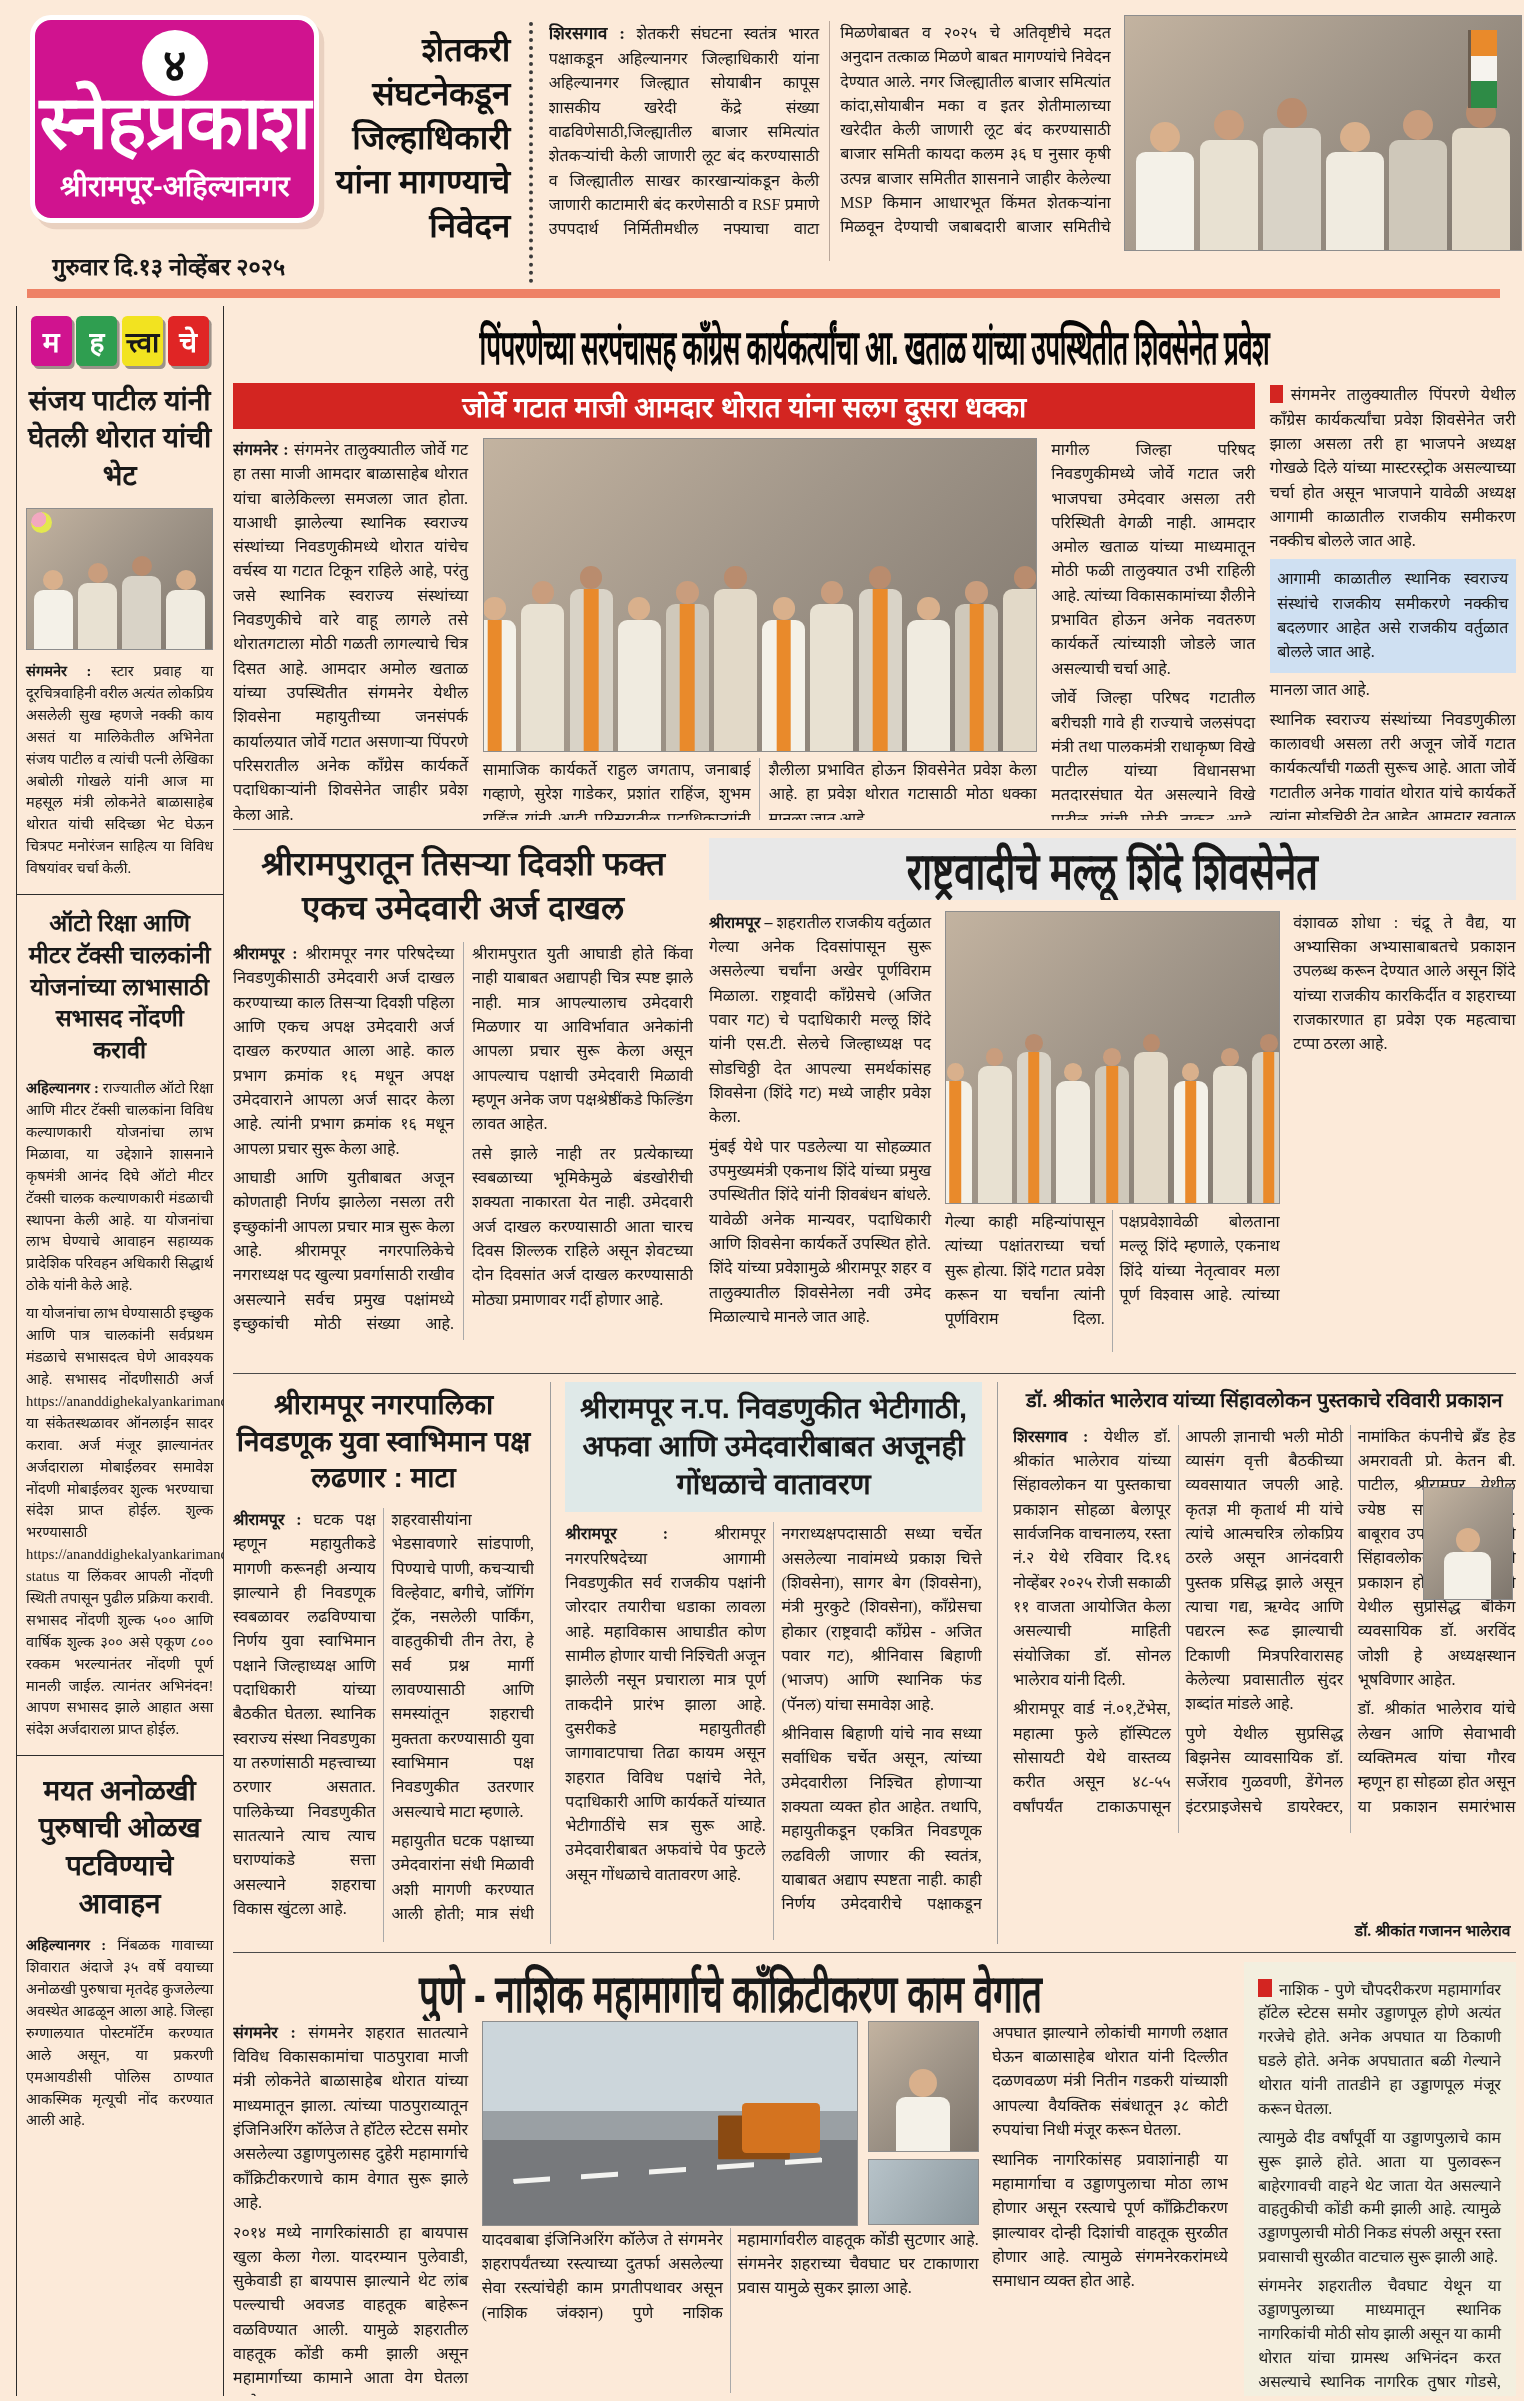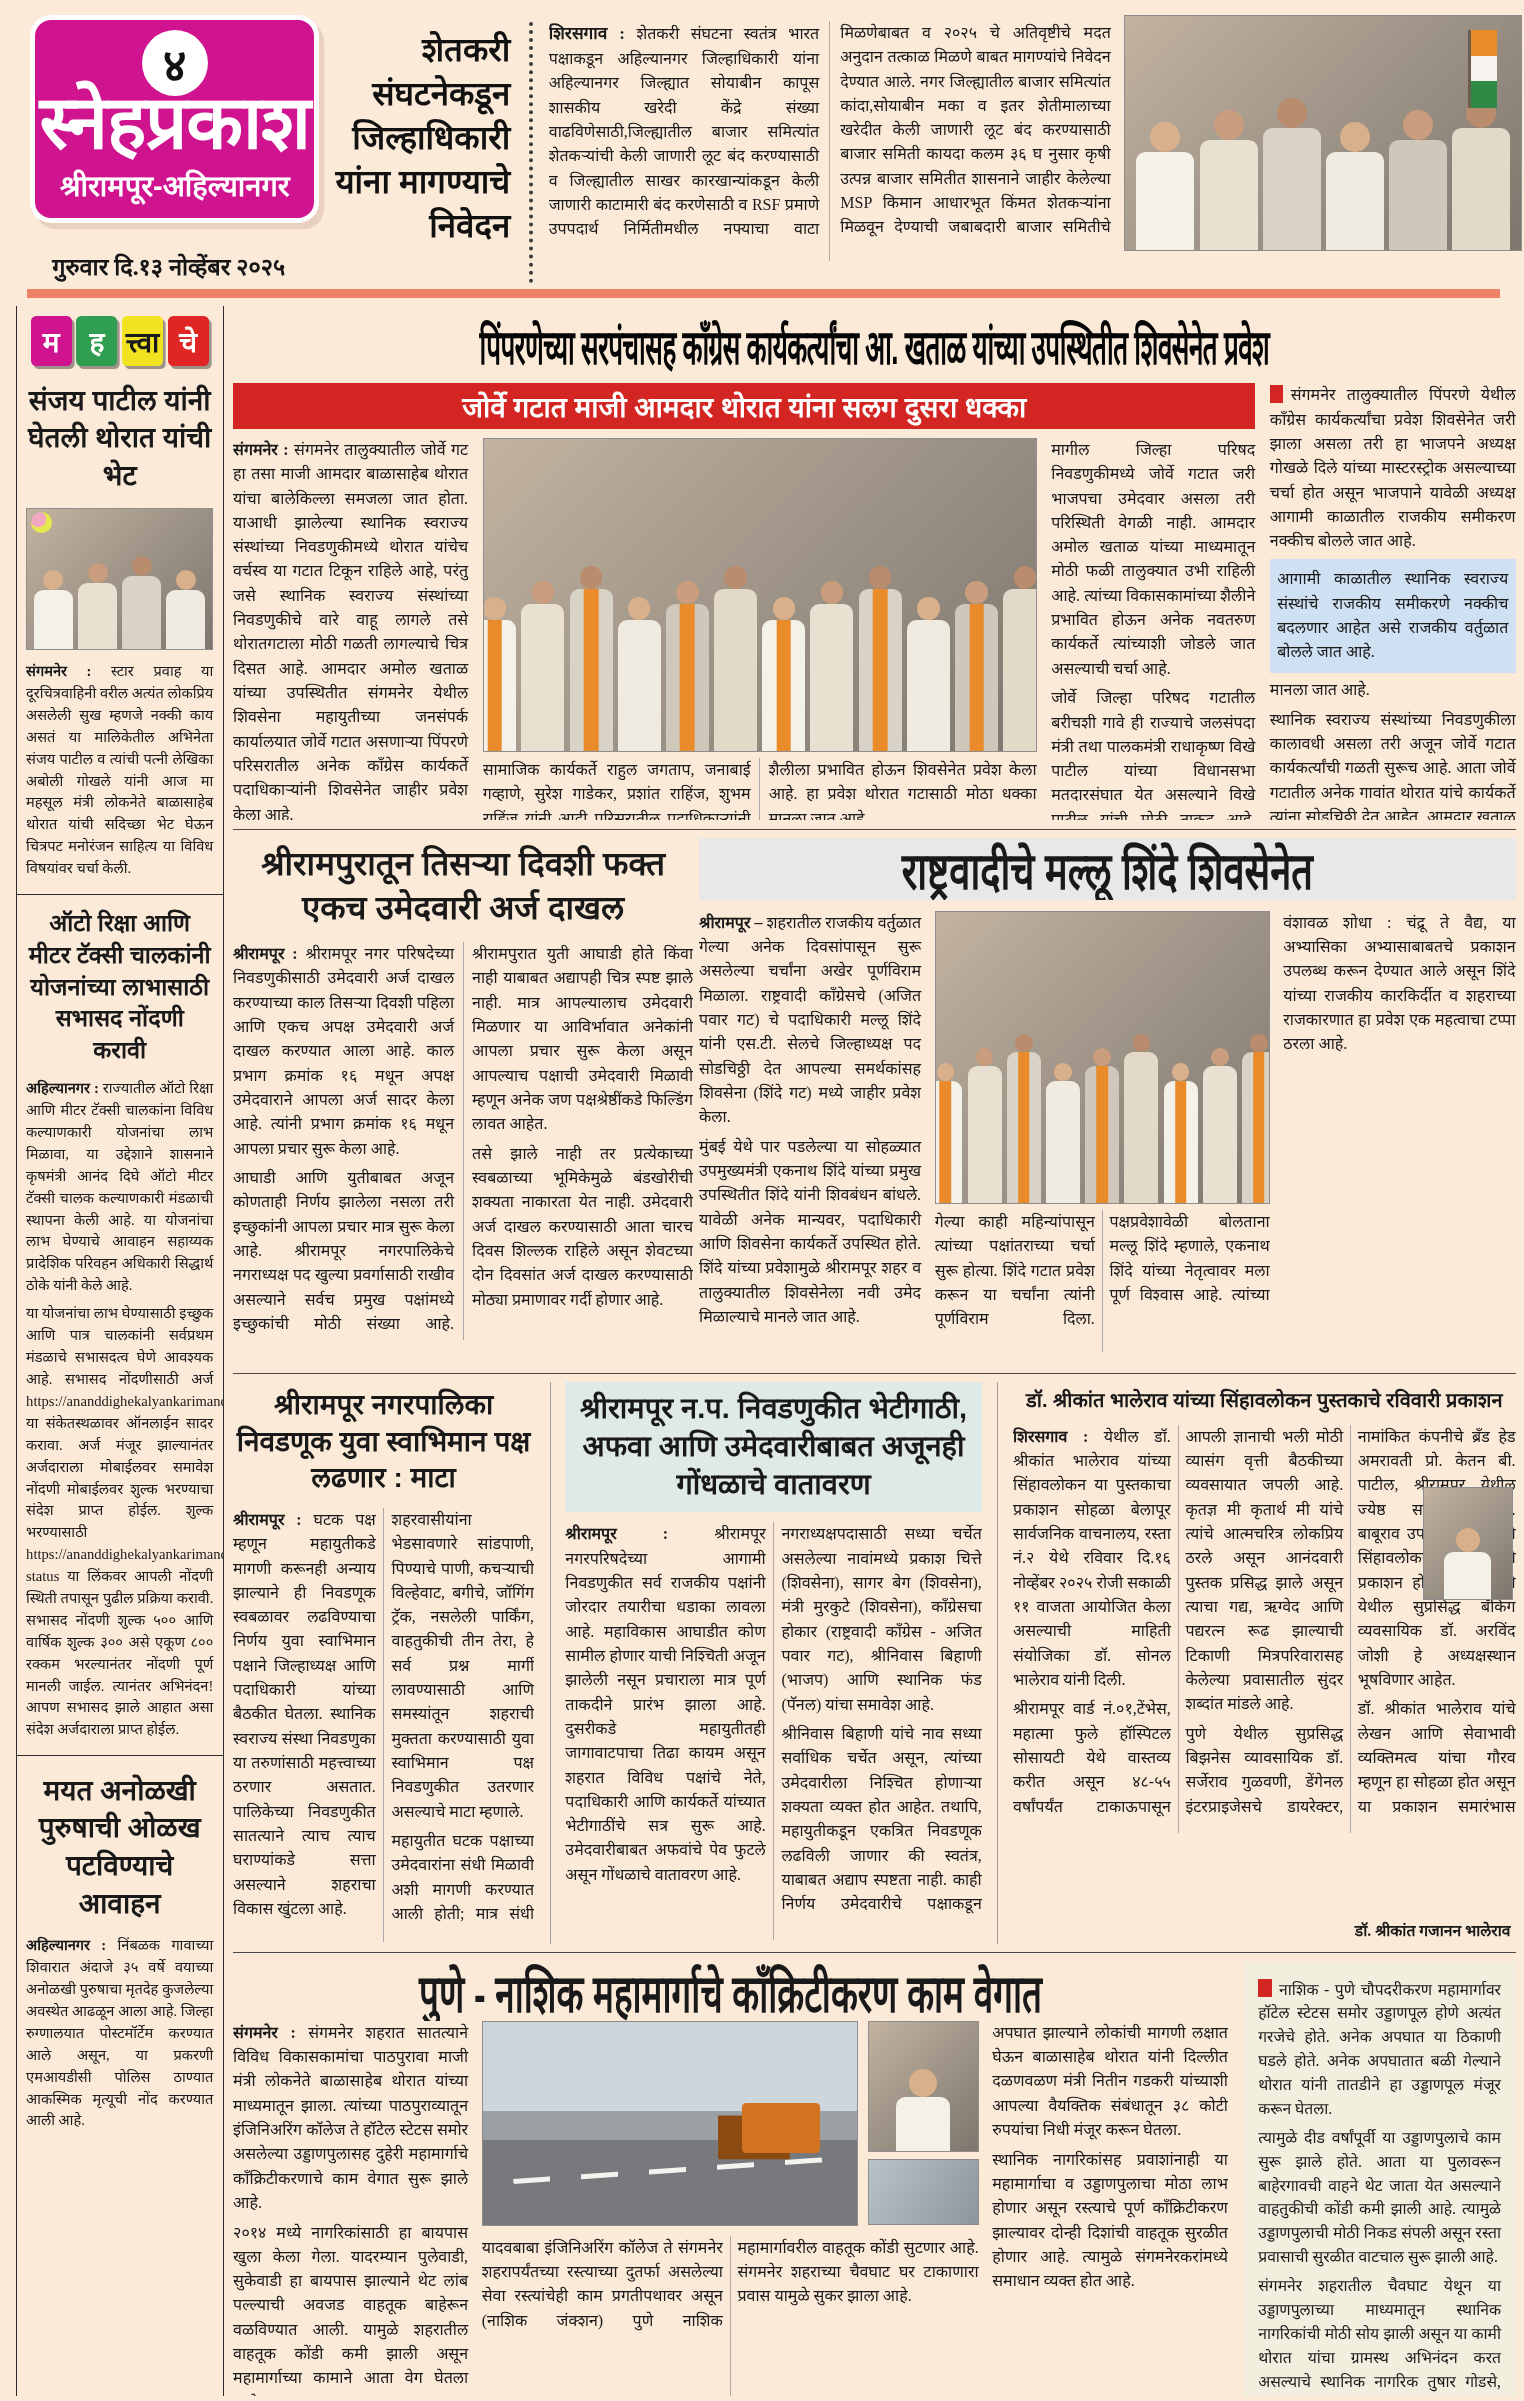--- a/index.html
+++ b/index.html
@@ -109,21 +109,21 @@
   .lead-photo{ width:100%; height:314px; }
   .below-photo{ columns:2; column-gap:18px; column-rule:0.8px solid #a9a9a9; height:110px; overflow:hidden; margin-top:6.3px;}
   .bullet::before{
     content:""; display:inline-block; width:13.6px; height:18px; background:#d32521;
     margin-right:7.3px; vertical-align:-2.1px;
   }
   .bluebox{ background:#cfe0f2; padding:8.4px 7.3px; margin:5.2px 0; }
 
   .divh{ border:none; border-top:1.8px solid #4a4a4a; margin:8.4px 0; }
 
-  .row2{ display:grid; grid-template-columns:460px 1fr; column-gap:6px; height:526px; overflow:hidden; }
+  .row2{ display:grid; grid-template-columns:460px 1fr; column-gap:16px; height:526px; overflow:hidden; }
   .form-h{ font-size:33px; font-weight:800; text-align:center; line-height:1.32; margin:4.2px 0 12.6px; }
   .cols2{ columns:2; column-gap:18px; column-rule:0.8px solid #a9a9a9; height:398px; overflow:hidden; }
   .shinde-band{
     background:#e8e8e8; height:62px; display:flex; align-items:center; justify-content:center;
     overflow:hidden; margin-bottom:10.5px;
   }
   .shinde-band h2{ font-size:38px; font-weight:900; white-space:nowrap; transform:scaleY(1.35); }
   .shinde-grid{ display:grid; grid-template-columns:222px 335px 1fr; column-gap:13.6px; height:445px; overflow:hidden;}
   .shinde-photo{ width:100%; height:293px; }
   .shinde-below{ columns:2; column-gap:14.6px; column-rule:0.8px solid #a9a9a9; height:142px; overflow:hidden; margin-top:6.3px; }
@@ -154,21 +154,21 @@
     position:absolute; left:8%; right:8%; top:72%; height:5.2px;
     background:repeating-linear-gradient(90deg,#f3f3f0 0 37px, transparent 37px 68px);
     transform:rotate(-4deg);
   }
   .truck{ position:absolute; right:10%; top:40%; width:78px; height:50px; background:#d4731f; border-radius:4.2px;
     box-shadow:-27px 9.4px 0 -3.1px #8a4a12; }
   .hwy-portrait{ width:111px; flex:none; }
   .hwy-portrait .photo{ width:100%; height:131px; }
   .hwy-smallimg{ width:100%; height:66px; margin-top:7.3px; border:1px solid #8d8d8d;
     background:linear-gradient(120deg,#b7c3c9,#8b979d); }
-  .hwy-midcols{ columns:2; column-gap:14.6px; column-rule:0.8px solid #a9a9a9; height:165px; overflow:hidden; margin-top:10px; }
+  .hwy-midcols{ columns:2; column-gap:14.6px; column-rule:0.8px solid #a9a9a9; height:165px; overflow:hidden; margin-top:2px; }
 
   .flybox{ background:#f3efdf; padding:15.7px 14.6px; height:448px; overflow:hidden; }
   .flybox h3{ font-size:28px; font-weight:800; line-height:1.32; margin-bottom:12.6px; }
   .flybox .body-txt{ font-size:15.7px; }
 </style>
 </head>
 <body>
 
 <div class="topbar">
   <div class="mast-wrap">

